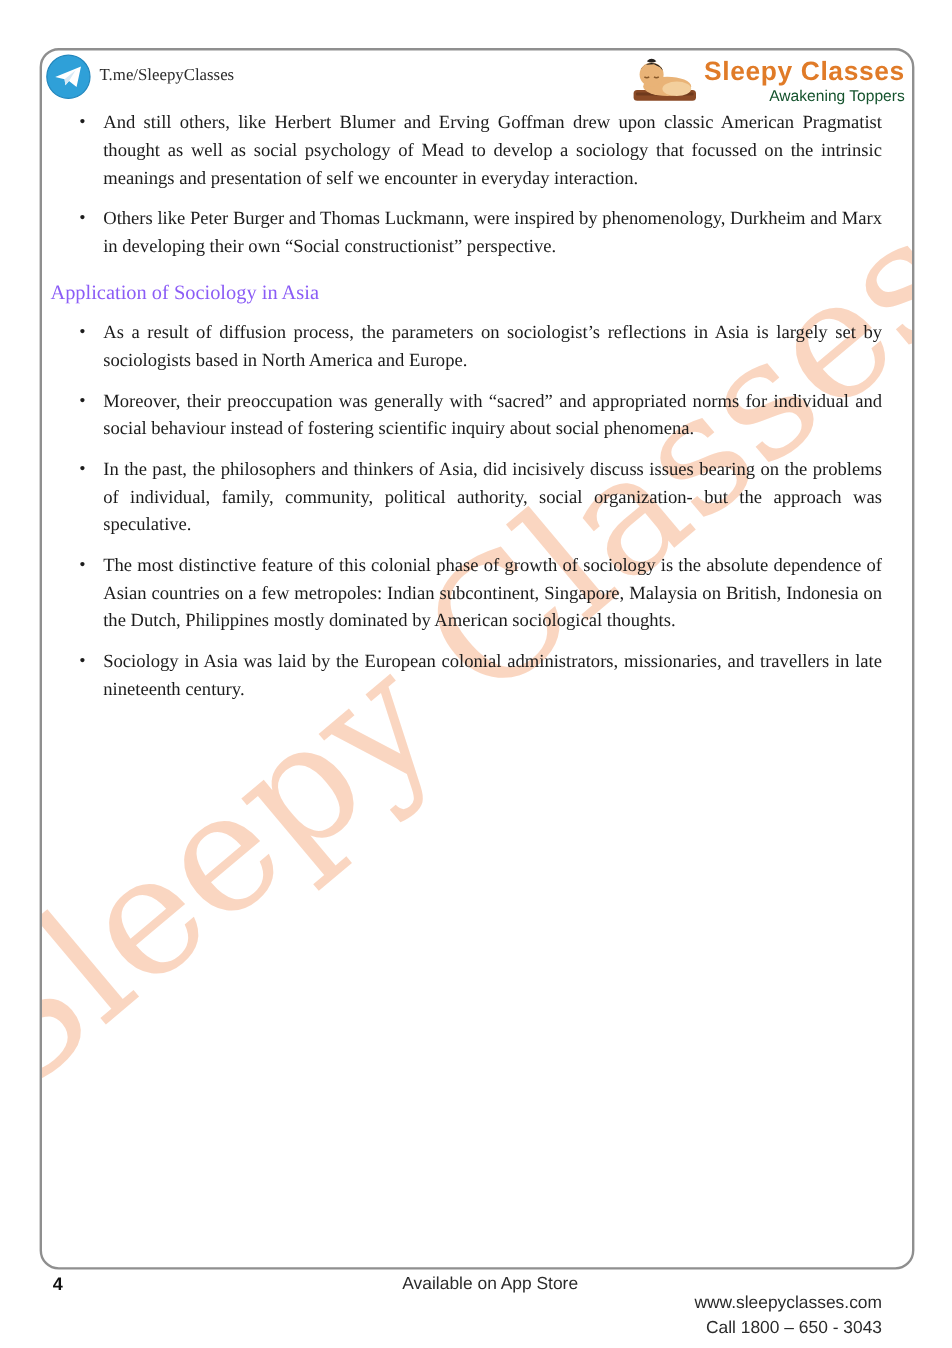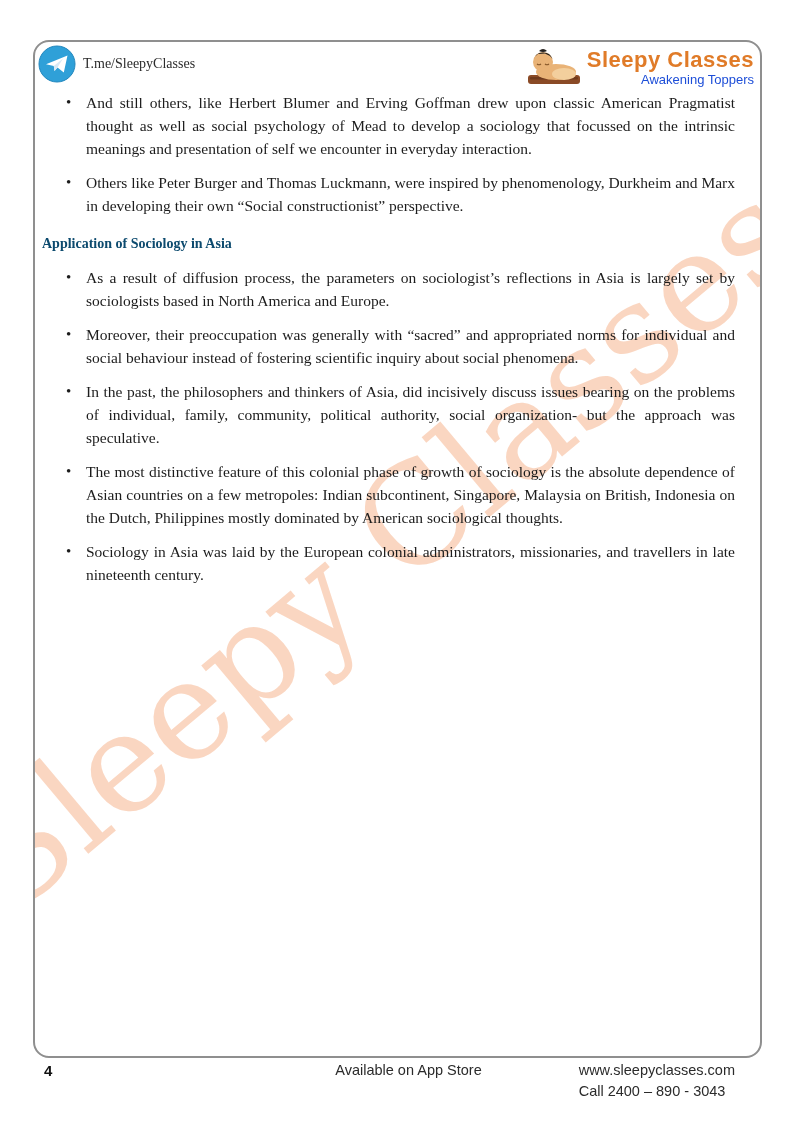--- a/index.html
+++ b/index.html
@@ -50,21 +50,21 @@
   .logo{display:flex;align-items:center;gap:5px;padding-top:2px;}
   .mascot{width:56px;height:40px;display:block;}
   .logo-text{display:flex;flex-direction:column;line-height:1;}
   .logo-title{
     font-family:"Liberation Sans",sans-serif;
     font-weight:bold;font-size:22px;color:#e07b28;
     letter-spacing:0.5px;
   }
   .logo-subtitle{
     font-family:"Liberation Sans",sans-serif;
-    font-size:13px;color:#1d4ed8;
+    font-size:13px;color:#14532d;
     margin-top:2px;align-self:flex-end;
   }
   .content{
     padding:2px 25px 0 7px;
     font-size:15.5px;
     line-height:23px;
   }
   .content ul{
     list-style:none;
     margin:0;padding:0 0 0 22px;
@@ -76,43 +76,43 @@
     text-align:justify;
     color:#1c1c1c;
   }
   .content li::before{
     content:"•";
     position:absolute;left:2px;top:0;
     font-size:15px;
   }
   .content h2{
     font-family:"Liberation Serif",serif;
-    font-size:14px;
+    font-size:17px;
     line-height:25px;
-    font-weight:bold;
-    color:#0c4a6e;
+    font-weight:normal;
+    color:#8b5cf6;
     margin:14px 0 10px 0;
   }
   .footer{
     position:absolute;
     left:0;top:1060px;width:793px;
     font-family:"Liberation Sans",sans-serif;
     font-size:14.5px;color:#2b2b2b;
   }
   .footer-page{
     position:absolute;left:44px;top:2px;
     font-weight:bold;font-size:15px;color:#111;
   }
   .footer-center{
     position:absolute;left:12px;width:793px;
     text-align:center;line-height:21px;
   }
   .footer-right{
-    position:absolute;right:58px;top:0;
-    text-align:left;line-height:21px;
+    position:absolute;right:58px;top:16px;
+    text-align:right;line-height:21px;
   }
 </style>
 </head>
 <body>
 
 <div class="card">
   <div class="watermark">Sleepy Classes</div>
   <div class="card-inner">
     <div class="card-header">
       <div class="tg-row">
@@ -159,15 +159,15 @@
   </div>
 </div>
 
 <div class="footer">
   <span class="footer-page">4</span>
   <div class="footer-center">
     <div>Available on App Store</div>
   </div>
   <div class="footer-right">
     <div>www.sleepyclasses.com</div>
-    <div>Call 2400 – 890 - 3043</div>
+    <div>Call 1800 – 650 - 3043</div>
   </div>
 </div>
 
 </body></html>

